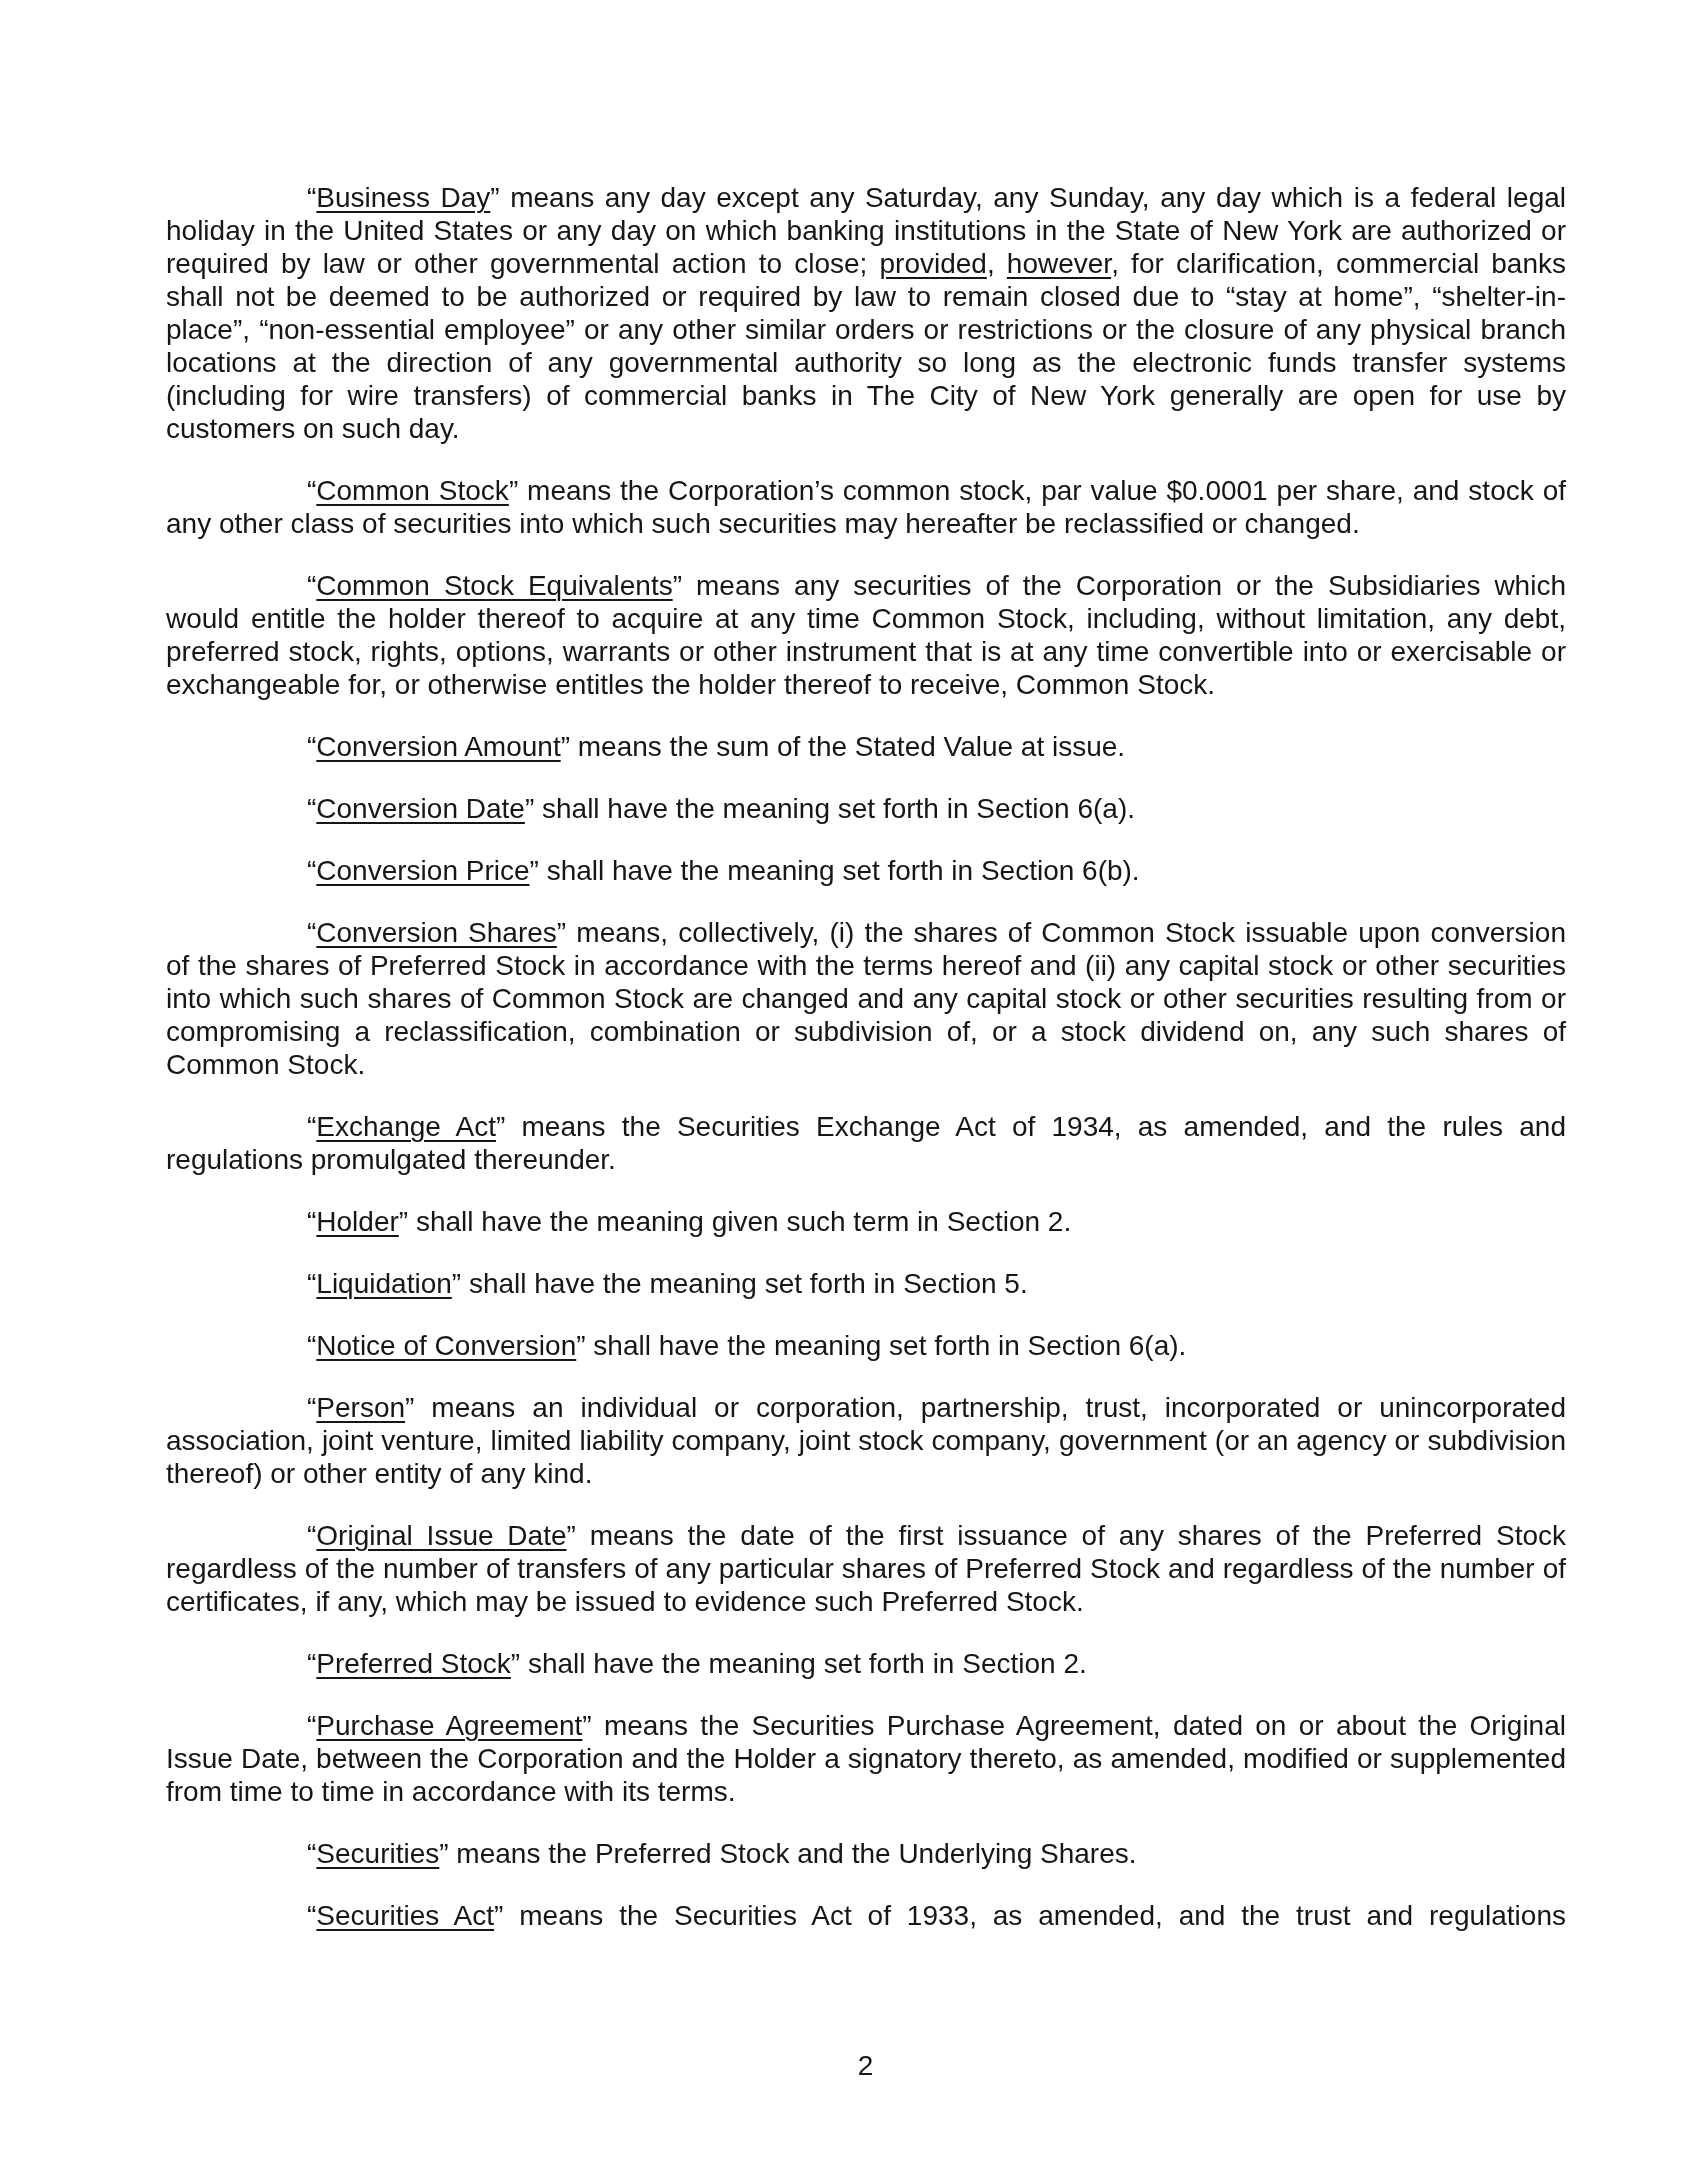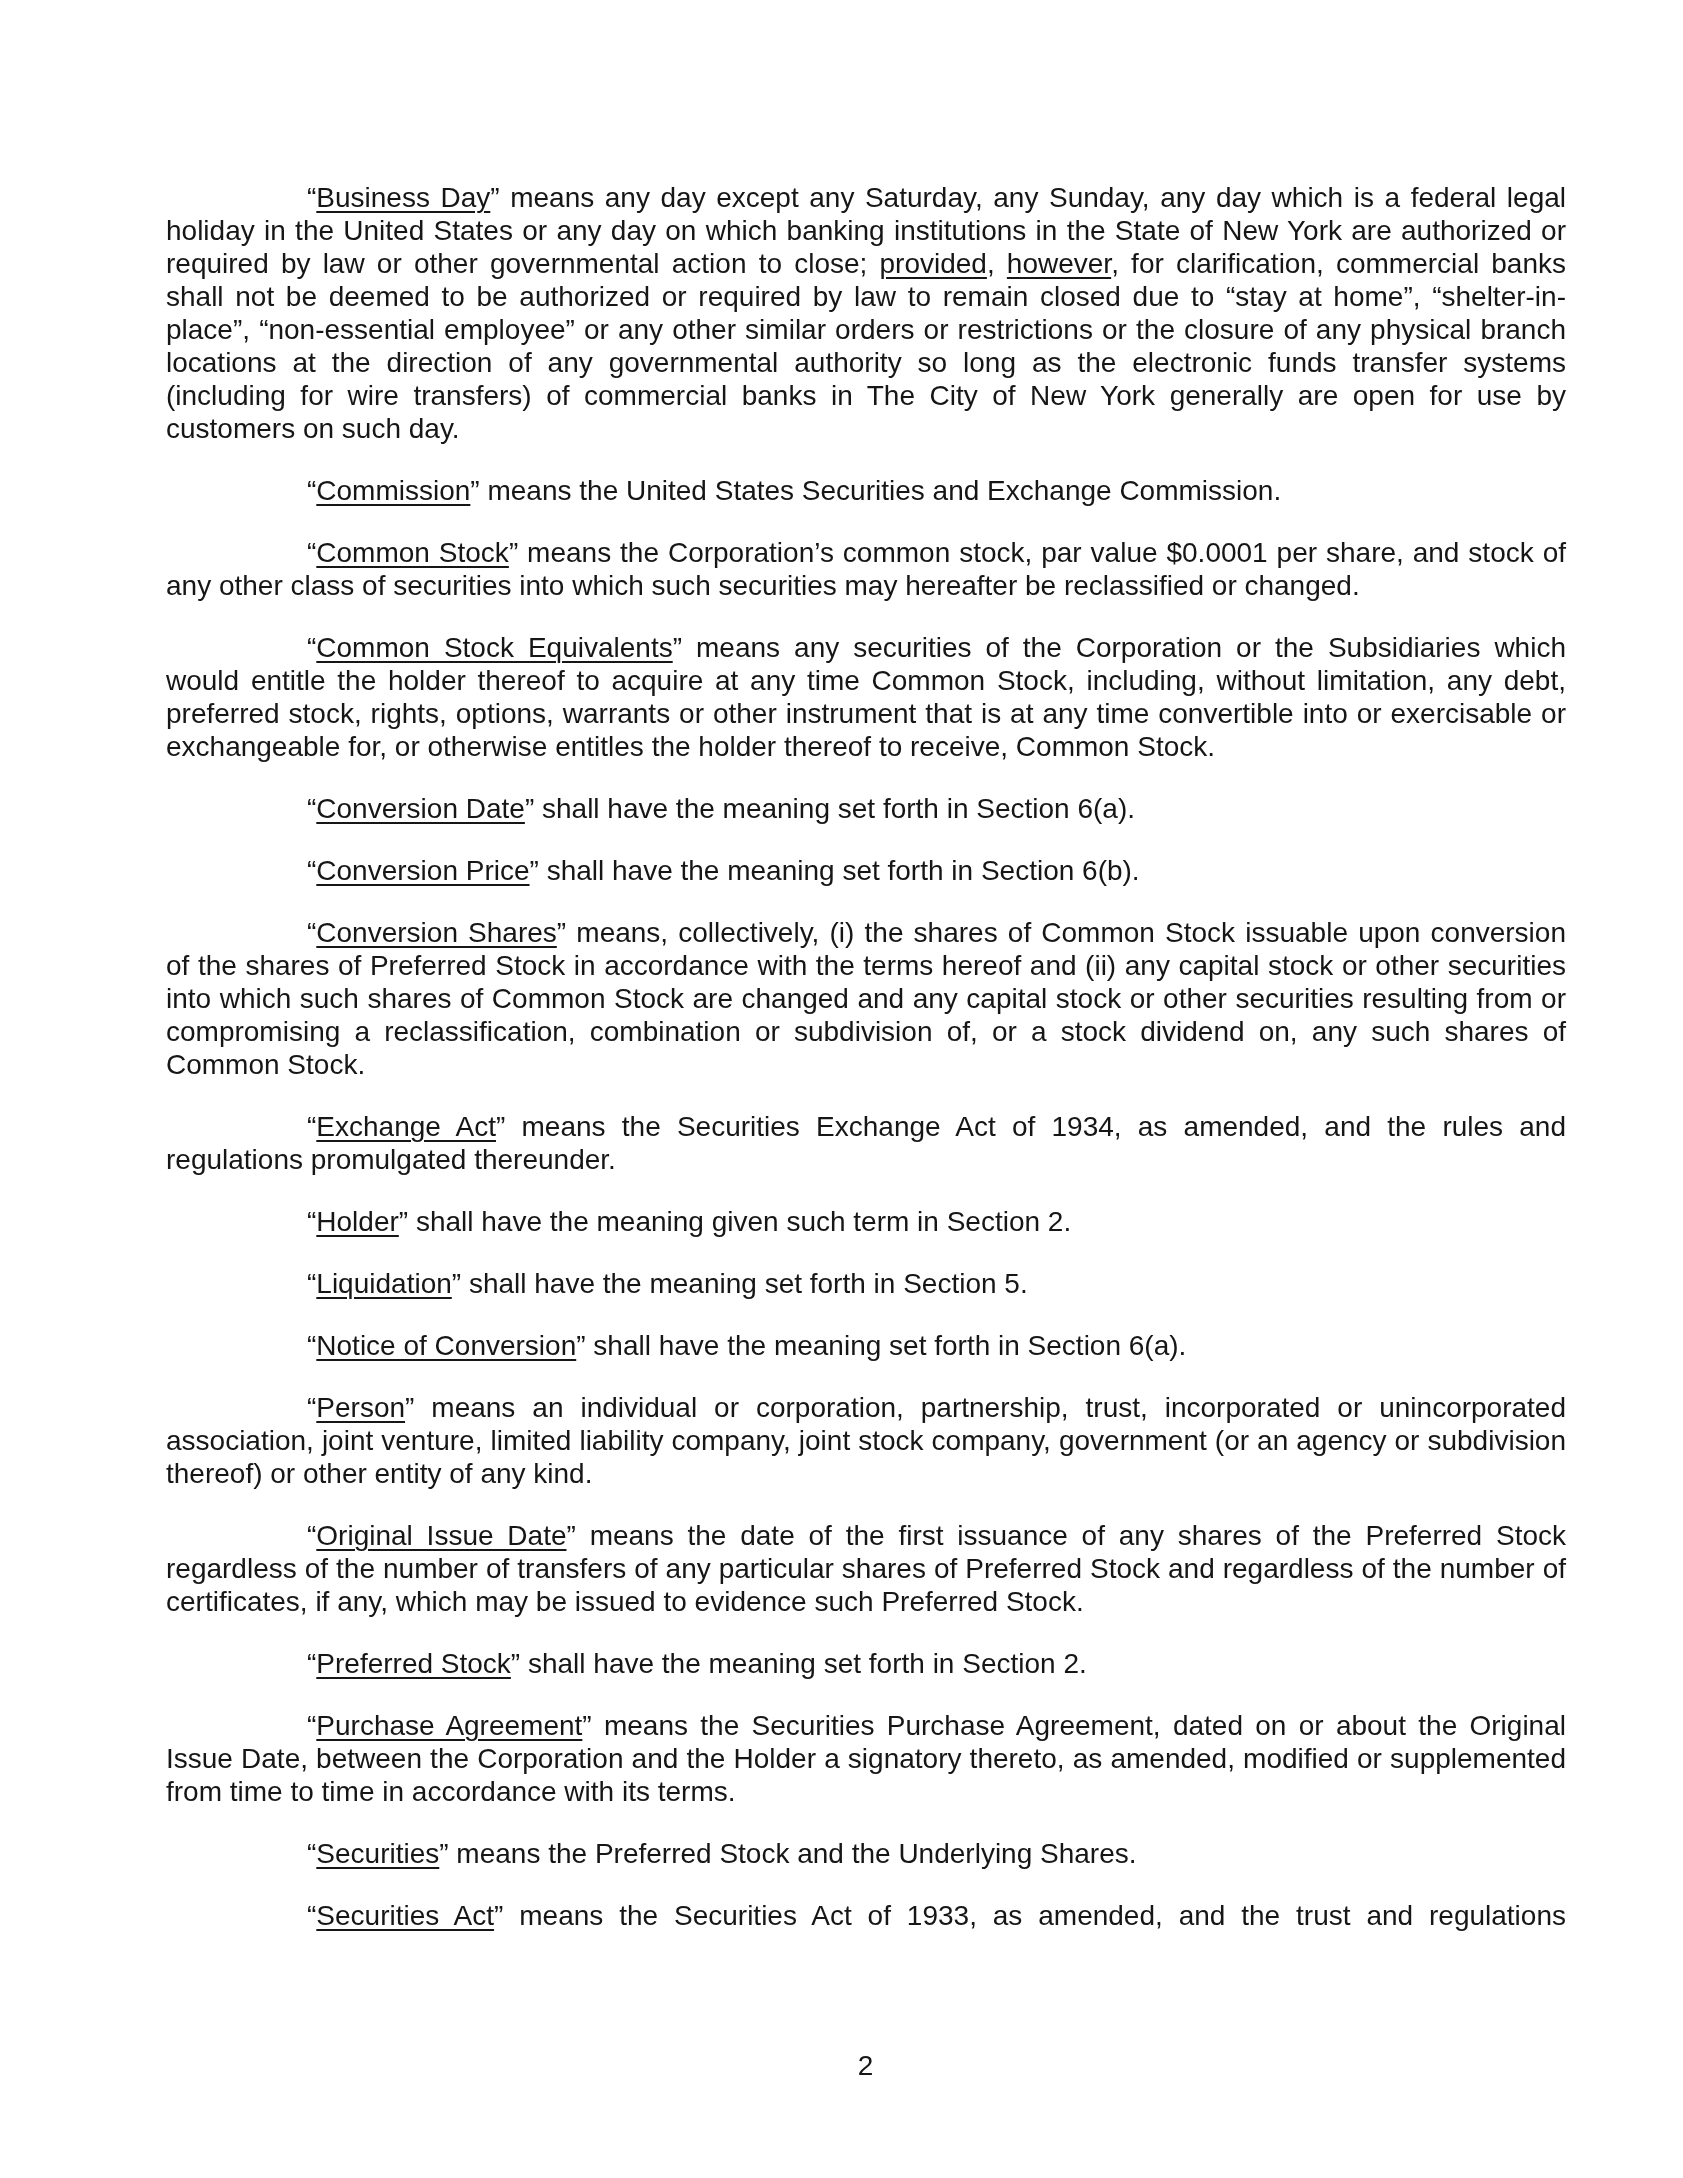--- a/index.html
+++ b/index.html
@@ -47,23 +47,23 @@
     font-size: 28px;
     line-height: 33px;
   }
 </style>
 </head>
 <body>
 
 <div class="page">
   <div class="content" id="content">
       <p class="para"><span>“</span><span class="u">Business Day</span><span>” means any day except any Saturday, any Sunday, any day which is a federal legal holiday in the United States or any day on which banking institutions in the State of New York are authorized or required by law or other governmental action to close; </span><span class="u">provided</span><span>, </span><span class="u">however</span><span>, for clarification, commercial banks shall not be deemed to be authorized or required by law to remain closed due to “stay at home”, “shelter-in-place”, “non-essential employee” or any other similar orders or restrictions or the closure of any physical branch locations at the direction of any governmental authority so long as the electronic funds transfer systems (including for wire transfers) of commercial banks in The City of New York generally are open for use by customers on such day.</span></p>
-      <p class="para"><span>“</span><span class="u">Commission</span><span>” means the United States Securities and Exchange Commission.</span></p>
       <p class="para"><span>“</span><span class="u">Common Stock</span><span>” means the Corporation’s common stock, par value $0.0001 per share, and stock of any other class of securities into which such securities may hereafter be reclassified or changed.</span></p>
       <p class="para"><span>“</span><span class="u">Common Stock Equivalents</span><span>” means any securities of the Corporation or the Subsidiaries which would entitle the holder thereof to acquire at any time Common Stock, including, without limitation, any debt, preferred stock, rights, options, warrants or other instrument that is at any time convertible into or exercisable or exchangeable for, or otherwise entitles the holder thereof to receive, Common Stock.</span></p>
+      <p class="para"><span>“</span><span class="u">Conversion Amount</span><span>” means the sum of the Stated Value at issue.</span></p>
       <p class="para"><span>“</span><span class="u">Conversion Date</span><span>” shall have the meaning set forth in Section 6(a).</span></p>
       <p class="para"><span>“</span><span class="u">Conversion Price</span><span>” shall have the meaning set forth in Section 6(b).</span></p>
       <p class="para"><span>“</span><span class="u">Conversion Shares</span><span>” means, collectively, (i) the shares of Common Stock issuable upon conversion of the shares of Preferred Stock in accordance with the terms hereof and (ii) any capital stock or other securities into which such shares of Common Stock are changed and any capital stock or other securities resulting from or compromising a reclassification, combination or subdivision of, or a stock dividend on, any such shares of Common Stock.</span></p>
       <p class="para"><span>“</span><span class="u">Exchange Act</span><span>” means the Securities Exchange Act of 1934, as amended, and the rules and regulations promulgated thereunder.</span></p>
       <p class="para"><span>“</span><span class="u">Holder</span><span>” shall have the meaning given such term in Section 2.</span></p>
       <p class="para"><span>“</span><span class="u">Liquidation</span><span>” shall have the meaning set forth in Section 5.</span></p>
       <p class="para"><span>“</span><span class="u">Notice of Conversion</span><span>” shall have the meaning set forth in Section 6(a).</span></p>
       <p class="para"><span>“</span><span class="u">Person</span><span>” means an individual or corporation, partnership, trust, incorporated or unincorporated association, joint venture, limited liability company, joint stock company, government (or an agency or subdivision thereof) or other entity of any kind.</span></p>
       <p class="para"><span>“</span><span class="u">Original Issue Date</span><span>” means the date of the first issuance of any shares of the Preferred Stock regardless of the number of transfers of any particular shares of Preferred Stock and regardless of the number of certificates, if any, which may be issued to evidence such Preferred Stock.</span></p>
       <p class="para"><span>“</span><span class="u">Preferred Stock</span><span>” shall have the meaning set forth in Section 2.</span></p>

